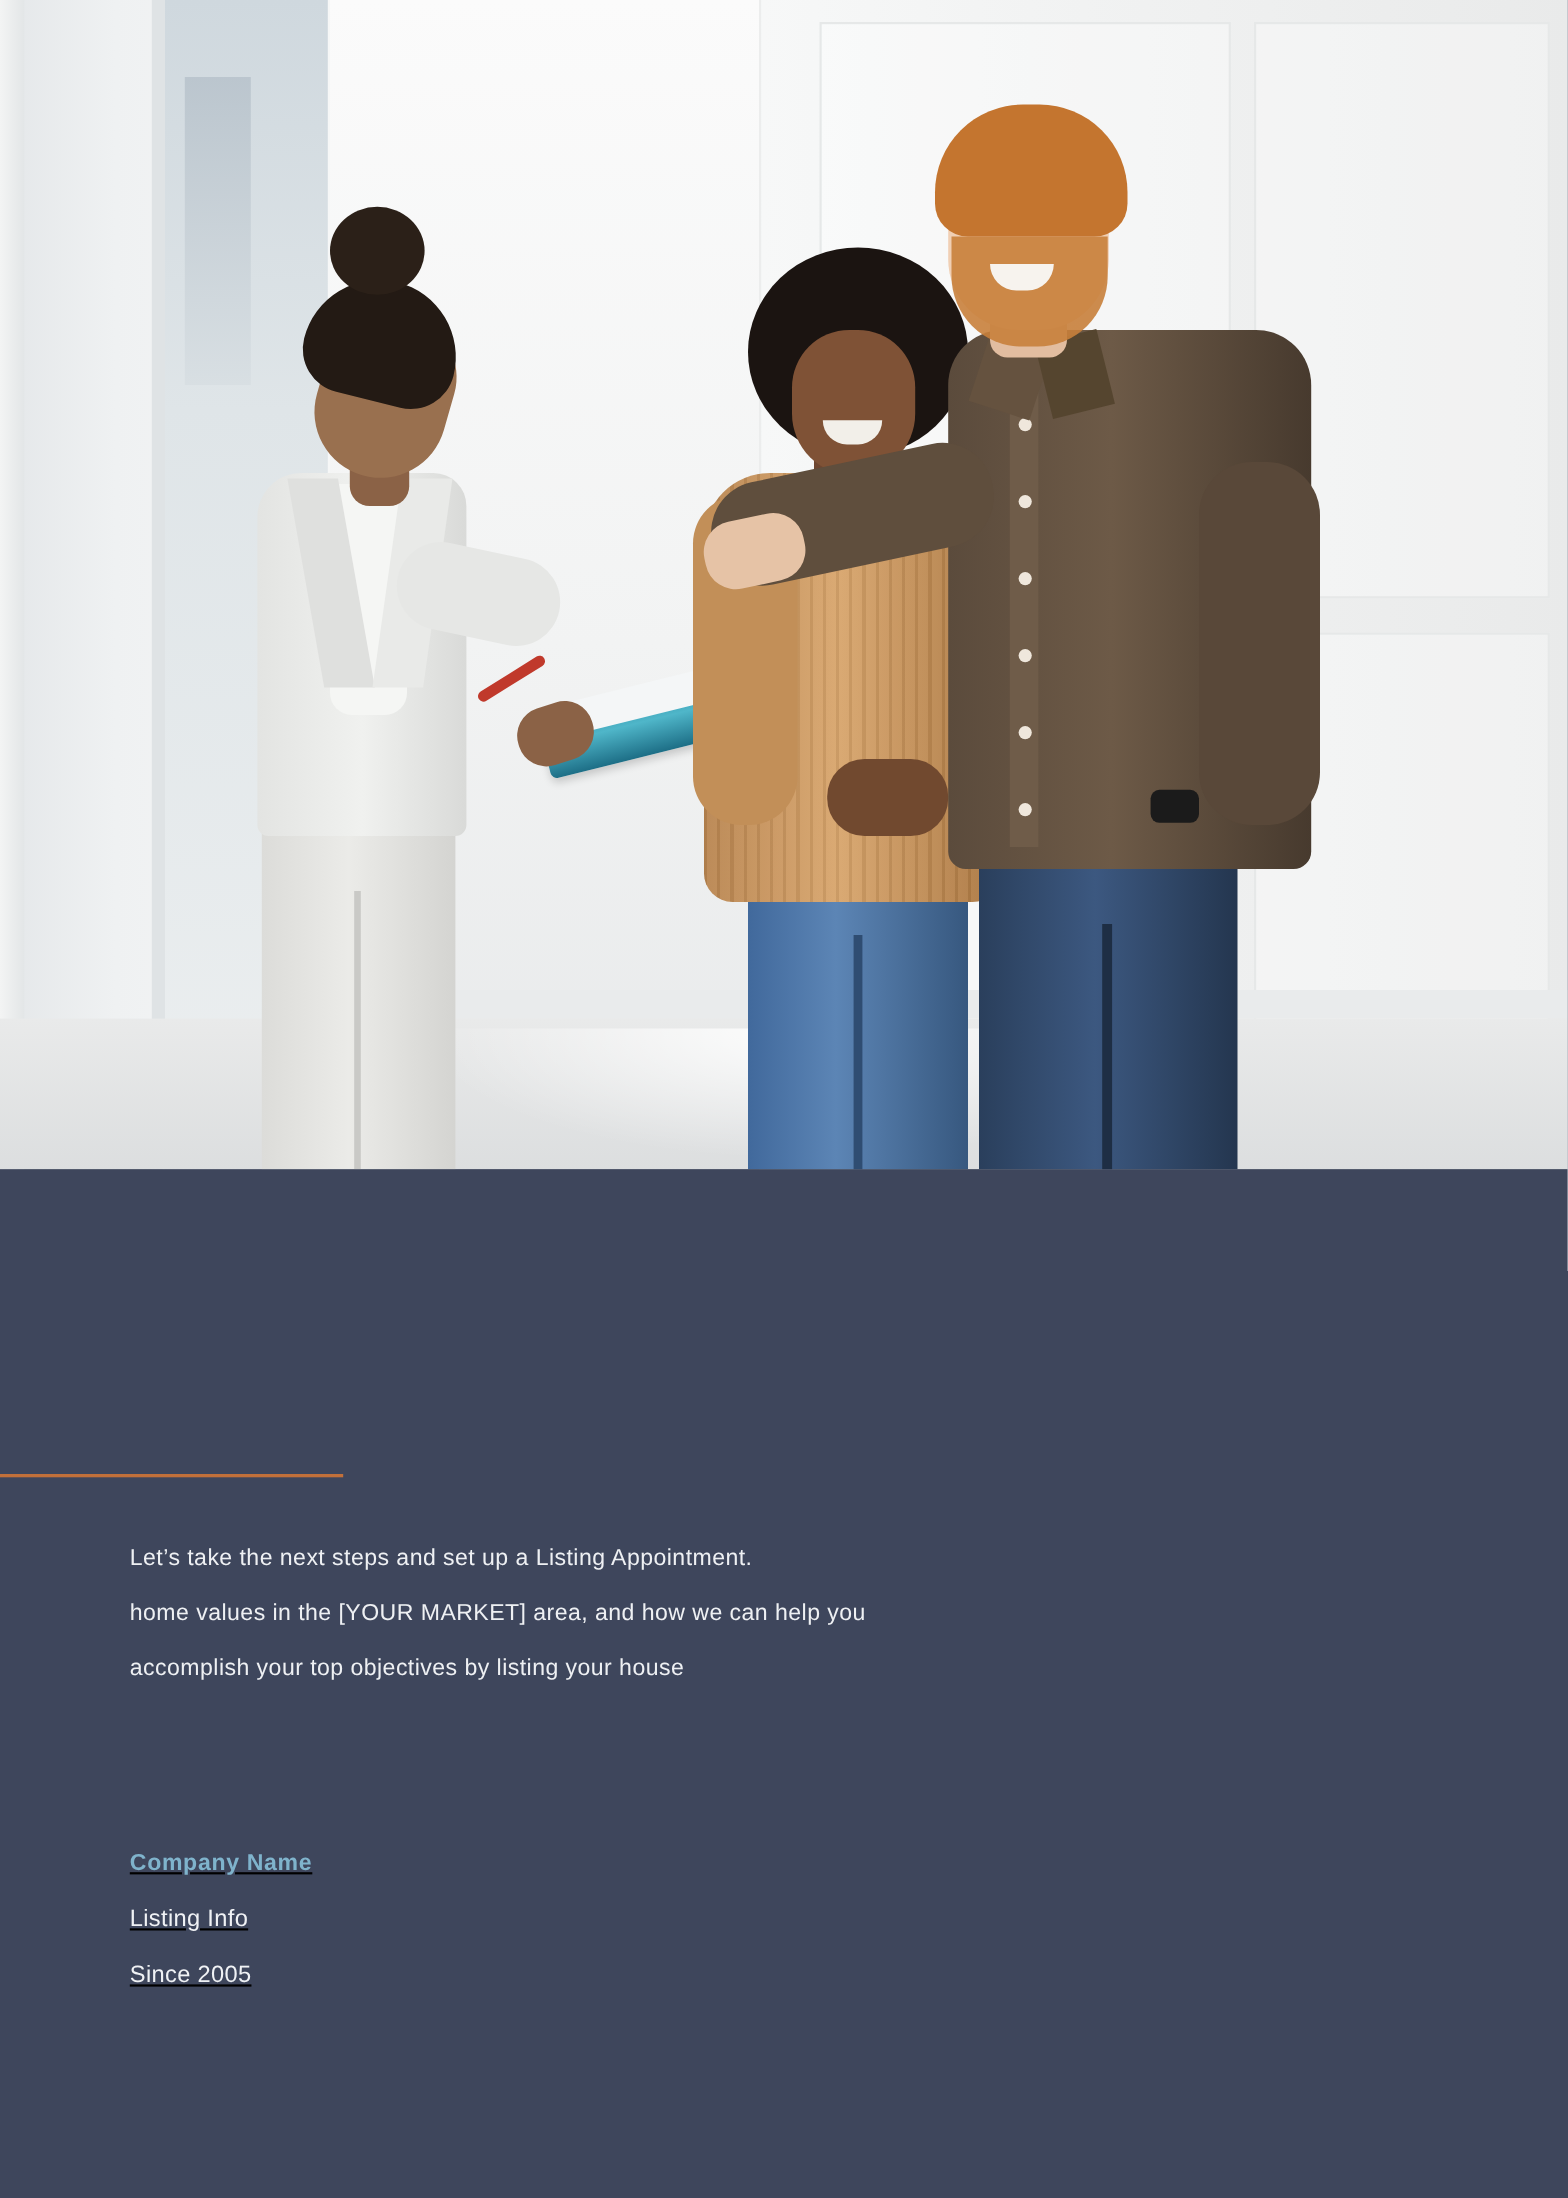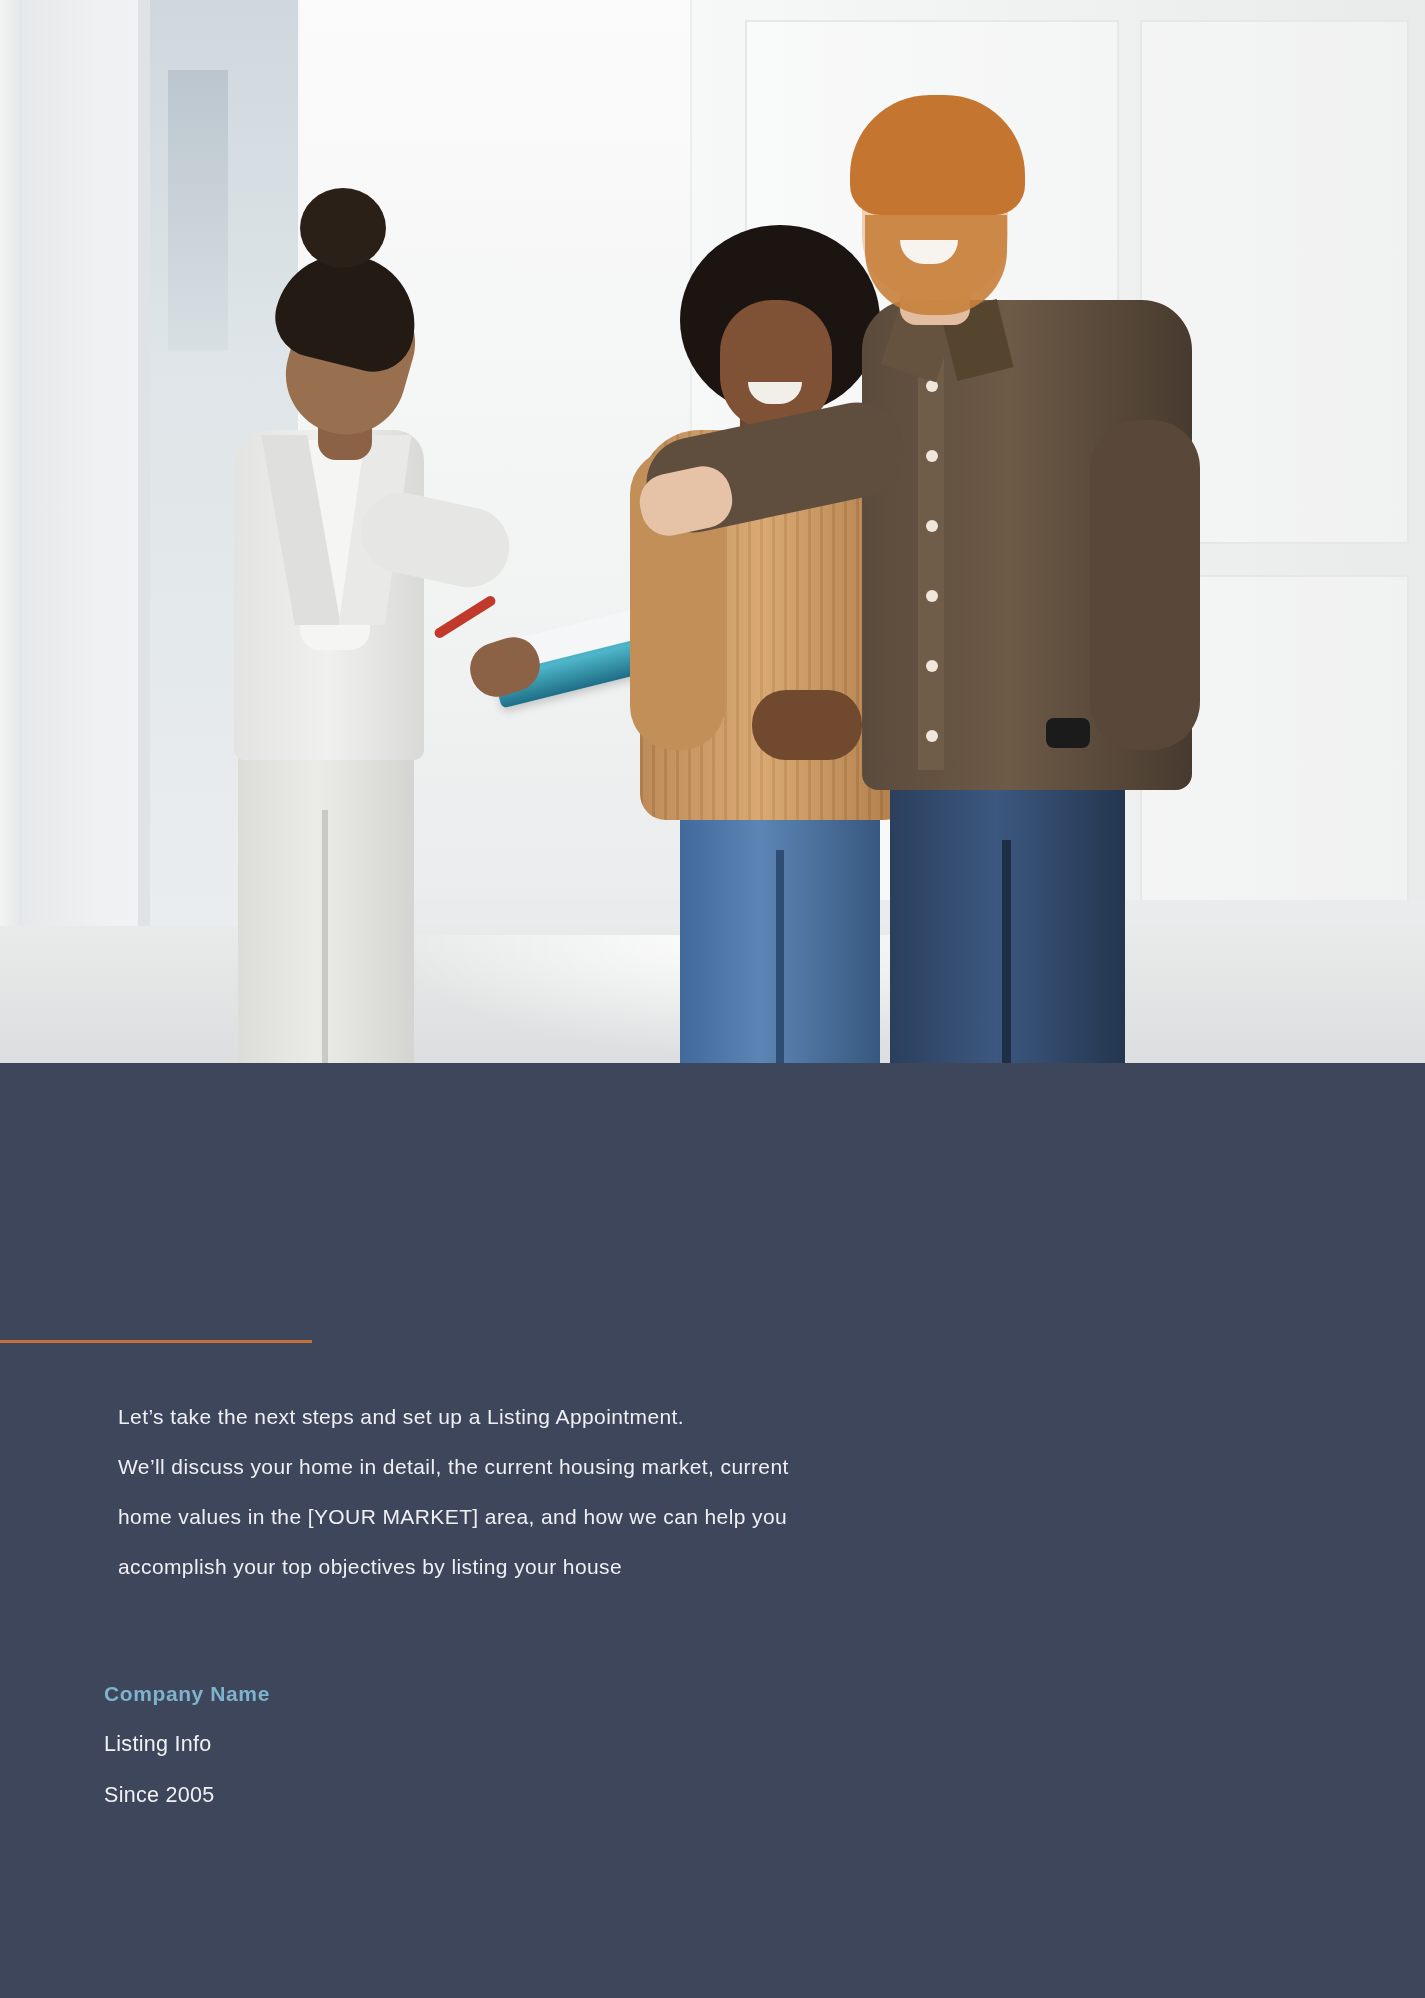--- a/index.html
+++ b/index.html
@@ -320,21 +320,21 @@
     position: absolute;
     left: 118px; top: 1392px; width: 1070px;
     color: #eef0f3;
     font-size: 21px;
     line-height: 50px;
     letter-spacing: .4px;
   }
   .body-copy p { margin: 0; }
   .footer {
     position: absolute;
-    left: 104px; top: 1682px;
+    left: 118px; top: 1682px; text-decoration: underline;
   }
   .company {
     color: #7fb3cc;
     font-size: 21px;
     font-weight: bold;
     letter-spacing: .6px;
     margin: 0 0 26px 0;
   }
   .contact, .since {
     color: #f0f2f5;
@@ -421,21 +421,20 @@
       <div class="m-hand-l"></div>
     </div>
   </div>
 
   <div class="content"></div>
 
   <div class="rule"></div>
 
   <div class="body-copy">
     <p>Let’s take the next steps and set up a Listing Appointment.</p>
-    <p>We’ll discuss your home in detail, the current housing market, current</p>
     <p>home values in the [YOUR MARKET] area, and how we can help you</p>
     <p>accomplish your top objectives by listing your house</p>
   </div>
 
   <div class="footer">
     <p class="company">Company Name</p>
     <p class="contact">Listing Info</p>
     <p class="since">Since 2005</p>
   </div>
 

